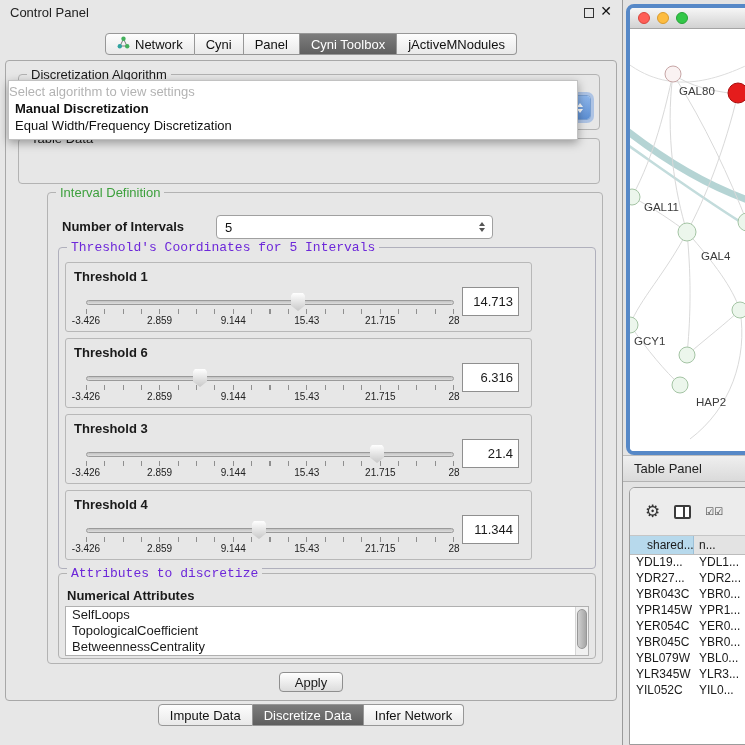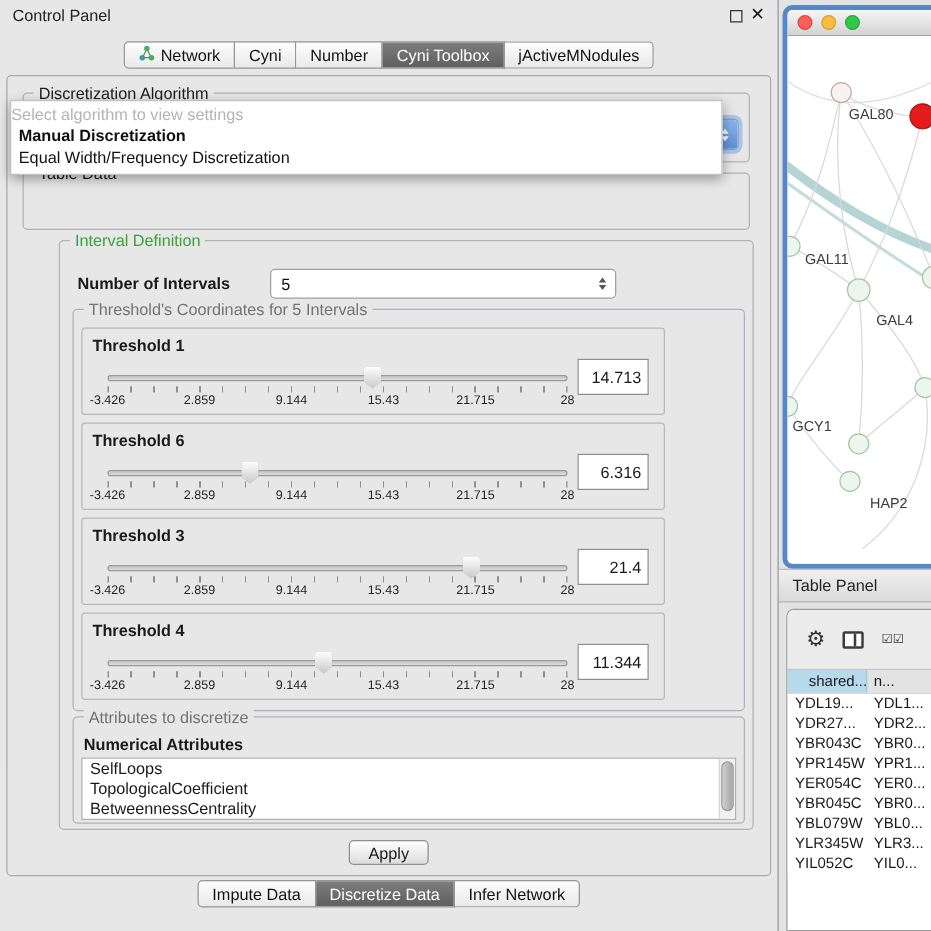--- a/index.html
+++ b/index.html
@@ -18,21 +18,21 @@
   .tab{height:22px;padding:3px 11px;background:linear-gradient(#fdfdfd,#e9e9e9);border:1px solid #979797;border-left:none;display:flex;align-items:center;gap:5px;color:#111;white-space:nowrap;}
   .tab:first-child{border-left:1px solid #979797;border-radius:4px 0 0 4px;}
   .tab:last-child{border-radius:0 4px 4px 0;}
   .tab.sel{background:linear-gradient(#7d7d7d,#5f5f5f);color:#fff;}
 
   #inner-box{position:absolute;left:5px;top:60px;width:612px;height:641px;border:1px solid #a8a8a8;border-radius:4px;}
 
   .group{position:absolute;border:1px solid #b3b3b3;border-radius:4px;}
   .legend{position:absolute;top:-8px;left:8px;background:#e7e7e7;padding:0 4px;white-space:nowrap;}
   .legend.green{color:#3da03d;}
-  .legend.blue{color:#737373;}
+  .legend.blue{color:#6d28d9;font-family:Liberation Mono, monospace;}
 
   .combo{position:absolute;background:#fff;border:1px solid #a0a0a0;border-radius:4px;display:flex;align-items:center;padding-left:8px;color:#111;}
   .arrows{margin-left:auto;width:18px;display:flex;flex-direction:column;align-items:center;gap:2px;padding-right:2px;}
   .arr-up{width:0;height:0;border-left:3.5px solid transparent;border-right:3.5px solid transparent;border-bottom:4.5px solid #555;}
   .arr-dn{width:0;height:0;border-left:3.5px solid transparent;border-right:3.5px solid transparent;border-top:4.5px solid #555;}
 
   #algo-group{left:18px;top:74px;width:582px;height:56px;}
   #algo-combo{left:10px;right:8px;top:20px;height:25px;padding-left:8px;border-color:#7a9fd0;box-shadow:0 0 0 3px rgba(125,165,225,.55);}
   #algo-combo .bluecap{margin-left:auto;width:20px;height:100%;background:linear-gradient(#8db5ea,#5d8fd3);border-radius:0 3px 3px 0;display:flex;flex-direction:column;align-items:center;justify-content:center;gap:2px;}
   #algo-combo .bluecap .arr-up{border-bottom-color:#fff;}
@@ -119,21 +119,21 @@
             <circle cx="2.8" cy="10.2" r="2.2" fill="#2fa3a0"></circle>
             <circle cx="10.2" cy="10.2" r="2.2" fill="#43b05c"></circle>
           </svg>
         </span>
         <span>Network</span>
       </div>
       <div class="tab">
           <span>Cyni</span>
         </div>
       <div class="tab">
-          <span>Number</span>
+          <span>Panel</span>
         </div>
       <div class="tab sel">
           <span>Cyni Toolbox</span>
         </div>
       <div class="tab">
           <span>jActiveMNodules</span>
         </div>
     </div>
 
     <div id="inner-box"></div>

